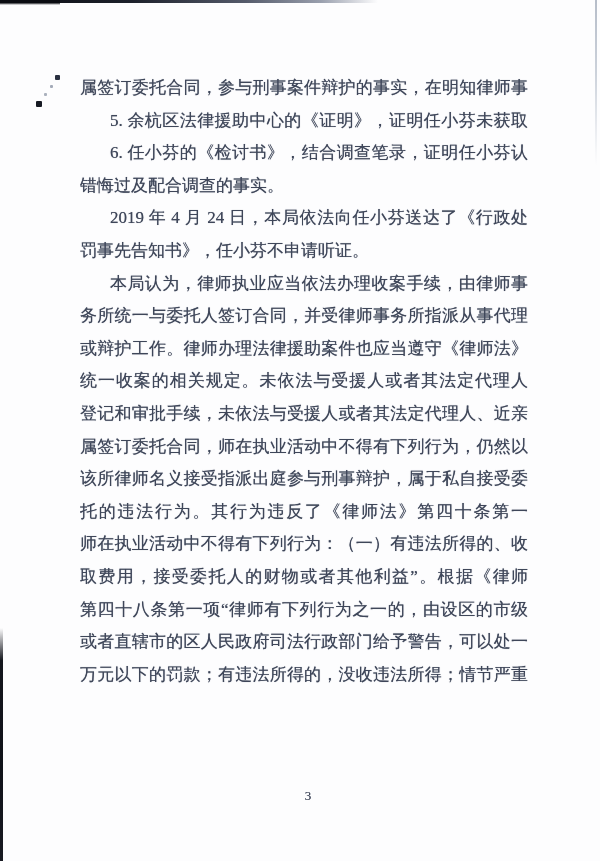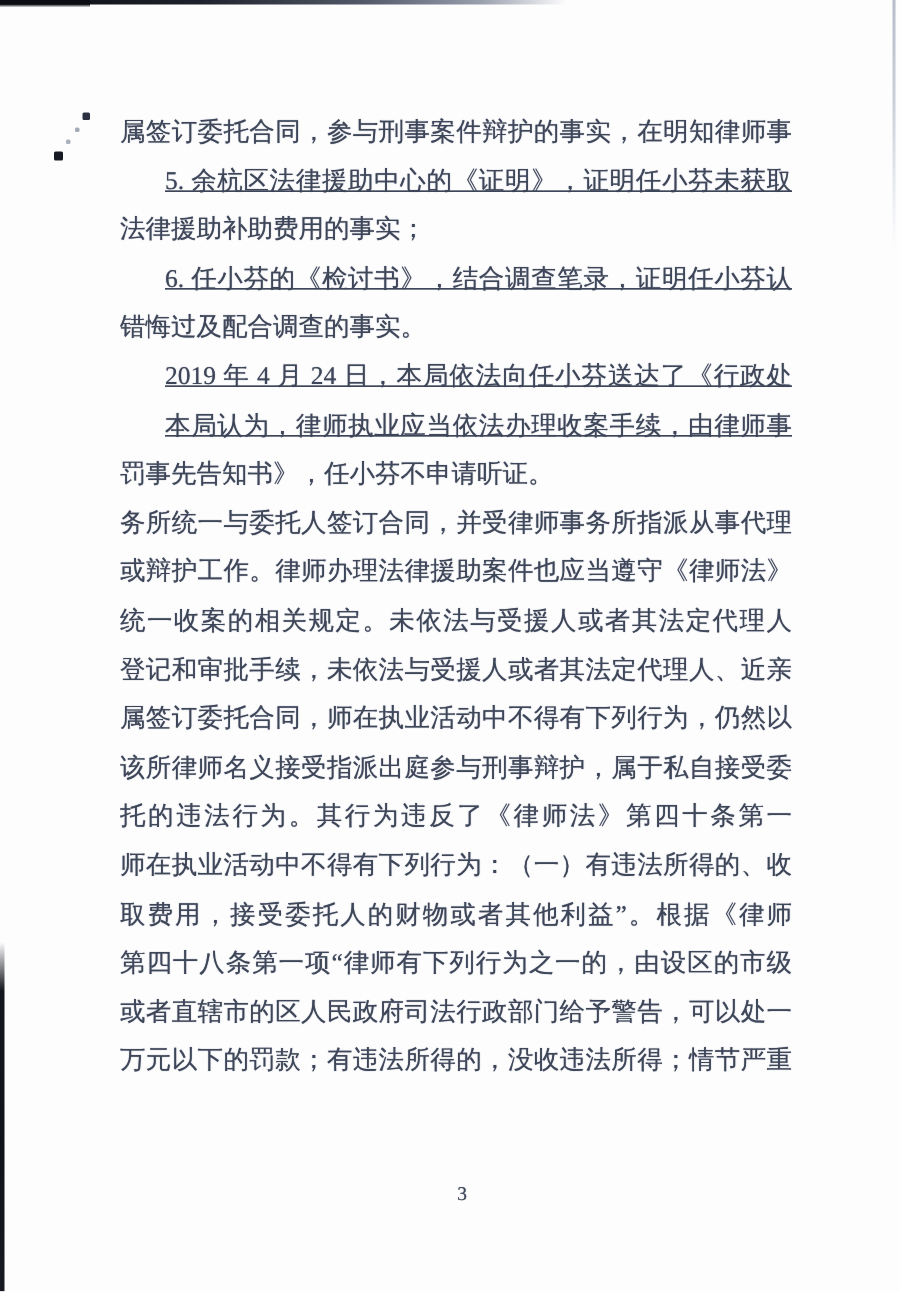--- a/index.html
+++ b/index.html
@@ -28,21 +28,21 @@
     text-shadow: 0 0 0.7px rgba(62, 70, 89, 0.75);
   }
   .line {
     text-align: justify;
     text-align-last: left;
     white-space: normal;
     height: 32.6px;
     overflow: hidden;
   }
   .line.fill { text-align-last: justify; }
-  .line.indent { text-indent: 30px; text-decoration: underline; }
+  .line.indent { text-indent: 30px; }
   .page-number {
     position: absolute;
     top: 786px;
     left: 80px;
     width: 456px;
     text-align: center;
     font-size: 13px;
     color: #3e4659;
     line-height: 20px;
     text-shadow: 0 0 0.6px rgba(62, 70, 89, 0.7);
@@ -91,26 +91,25 @@
   <div class="scan-right-edge"></div>
 
   <div class="ink-dot ink-dot-1"></div>
   <div class="ink-dot ink-dot-2"></div>
   <div class="ink-dot ink-dot-3"></div>
   <div class="ink-dot ink-dot-4"></div>
 
   <div class="text-block">
     <div class="line fill">属签订委托合同，参与刑事案件辩护的事实，在明知律师事</div>
     <div class="line fill indent">5. 余杭区法律援助中心的《证明》，证明任小芬未获取</div>
-    <div class="line">法律援助补助费用的事实；</div>
     <div class="line fill indent">6. 任小芬的《检讨书》，结合调查笔录，证明任小芬认</div>
     <div class="line">错悔过及配合调查的事实。</div>
     <div class="line fill indent">2019 年 4 月 24 日，本局依法向任小芬送达了《行政处</div>
+    <div class="line">罚事先告知书》，任小芬不申请听证。</div>
     <div class="line fill indent">本局认为，律师执业应当依法办理收案手续，由律师事</div>
-    <div class="line">罚事先告知书》，任小芬不申请听证。</div>
     <div class="line fill">务所统一与委托人签订合同，并受律师事务所指派从事代理</div>
     <div class="line fill">或辩护工作。律师办理法律援助案件也应当遵守《律师法》</div>
     <div class="line fill">统一收案的相关规定。未依法与受援人或者其法定代理人</div>
     <div class="line fill">登记和审批手续，未依法与受援人或者其法定代理人、近亲</div>
     <div class="line fill">属签订委托合同，师在执业活动中不得有下列行为，仍然以</div>
     <div class="line fill">该所律师名义接受指派出庭参与刑事辩护，属于私自接受委</div>
     <div class="line fill">托的违法行为。其行为违反了《律师法》第四十条第一项“律</div>
     <div class="line fill">师在执业活动中不得有下列行为：（一）有违法所得的、收</div>
     <div class="line fill">取费用，接受委托人的财物或者其他利益”。根据《律师法》</div>
     <div class="line fill">第四十八条第一项“律师有下列行为之一的，由设区的市级</div>

